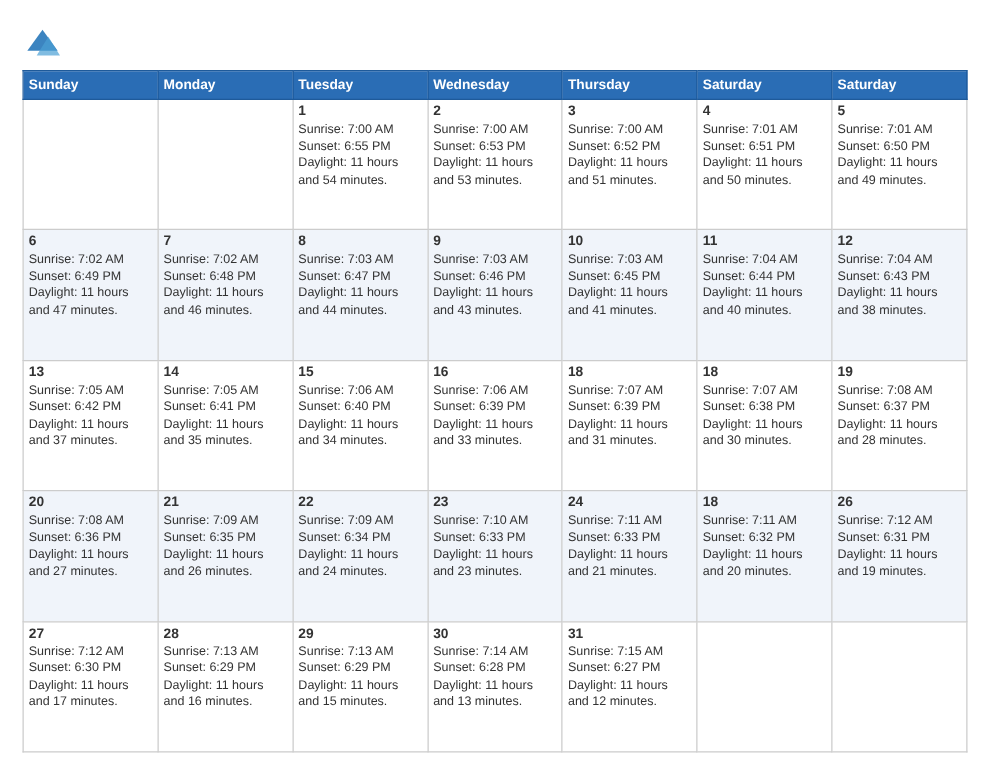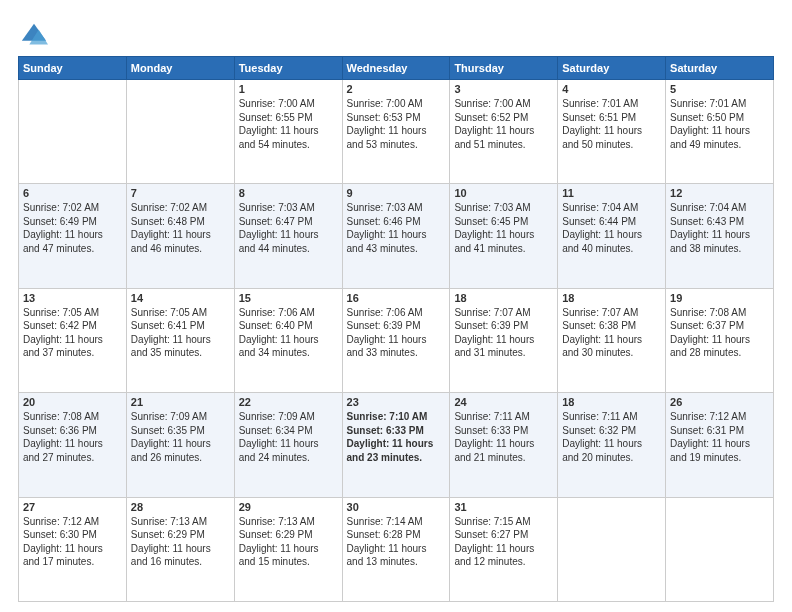--- a/index.html
+++ b/index.html
@@ -274,21 +274,21 @@
 Daylight: 11 hours and 26 minutes.</div>
           </td>
           <td style="background: rgb(240, 244, 250);">
             <span class="day-number">22</span>
             <div class="day-info" style="white-space: pre-line;">Sunrise: 7:09 AM
 Sunset: 6:34 PM
 Daylight: 11 hours and 24 minutes.</div>
           </td>
           <td style="background: rgb(240, 244, 250);">
             <span class="day-number">23</span>
-            <div class="day-info" style="white-space: pre-line; font-weight: bold;">Sunrise: 7:10 AM
+            <div class="day-info" style="white-space: pre-line;">Sunrise: 7:10 AM
 Sunset: 6:33 PM
 Daylight: 11 hours and 23 minutes.</div>
           </td>
           <td style="background: rgb(240, 244, 250);">
             <span class="day-number">24</span>
             <div class="day-info" style="white-space: pre-line;">Sunrise: 7:11 AM
 Sunset: 6:33 PM
 Daylight: 11 hours and 21 minutes.</div>
           </td>
           <td style="background: rgb(240, 244, 250);">

